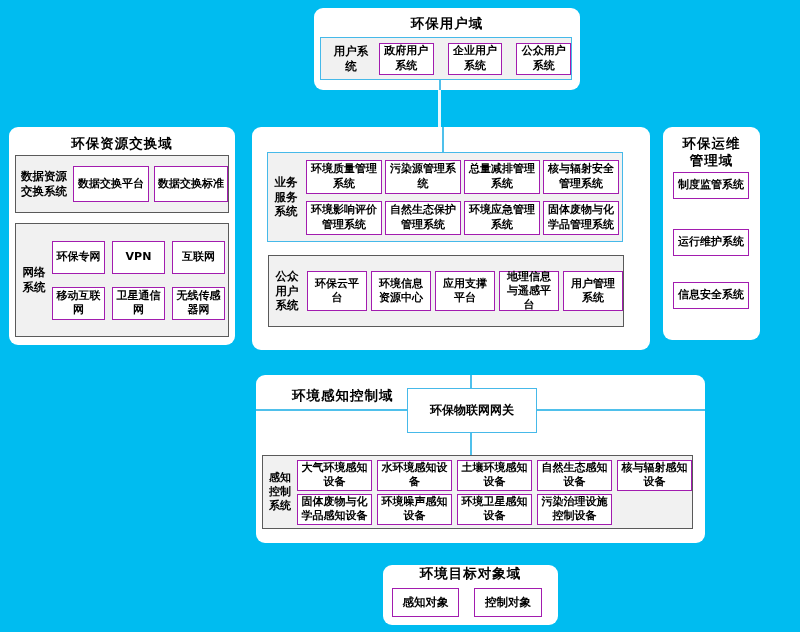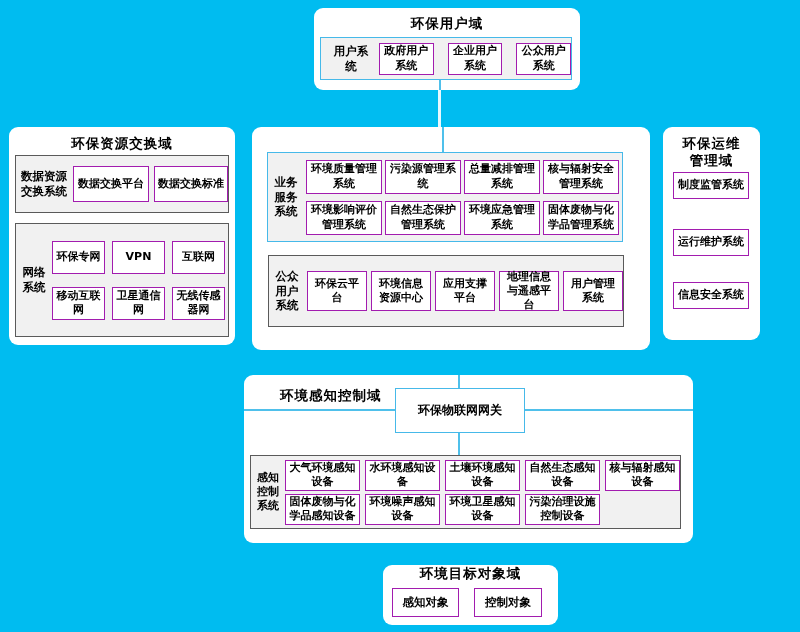--- a/index.html
+++ b/index.html
@@ -128,21 +128,21 @@
     </div>
   </div>
 
   <div class="domain" style="left:663px;top:127px;width:97px;height:213px;">
     <div class="domain-title" style="width:68px;margin:8px auto 0;word-break:break-all;">环保运维管理域</div>
     <div class="leaf" style="position:absolute;left:10px;top:45px;width:76px;height:27px;">制度监管系统</div>
     <div class="leaf" style="position:absolute;left:10px;top:102px;width:76px;height:27px;">运行维护系统</div>
     <div class="leaf" style="position:absolute;left:10px;top:155px;width:76px;height:27px;">信息安全系统</div>
   </div>
 
-  <div class="domain" style="left:244px;top:375px;width:449px;height:168px;padding-left:24px;">
+  <div class="domain" style="left:256px;top:375px;width:449px;height:168px;padding-left:24px;">
     <div class="domain-title" style="position:absolute;left:36px;top:12px;">环境感知控制域</div>
 
     <div class="vline" style="left:214px;top:0;height:13px;"></div>
     <div class="hline" style="left:0;top:34px;width:151px;"></div>
     <div class="hline" style="left:281px;top:34px;width:168px;"></div>
     <div class="vline" style="left:214px;top:58px;height:22px;"></div>
 
     <div class="leaf" style="position:absolute;left:151px;top:13px;width:130px;height:45px;border:1.5px solid #46b9e9;font-size:12px;">环保物联网网关</div>
 
     <div class="section" style="left:6px;top:80px;width:431px;height:74px;padding-left:4px;">

